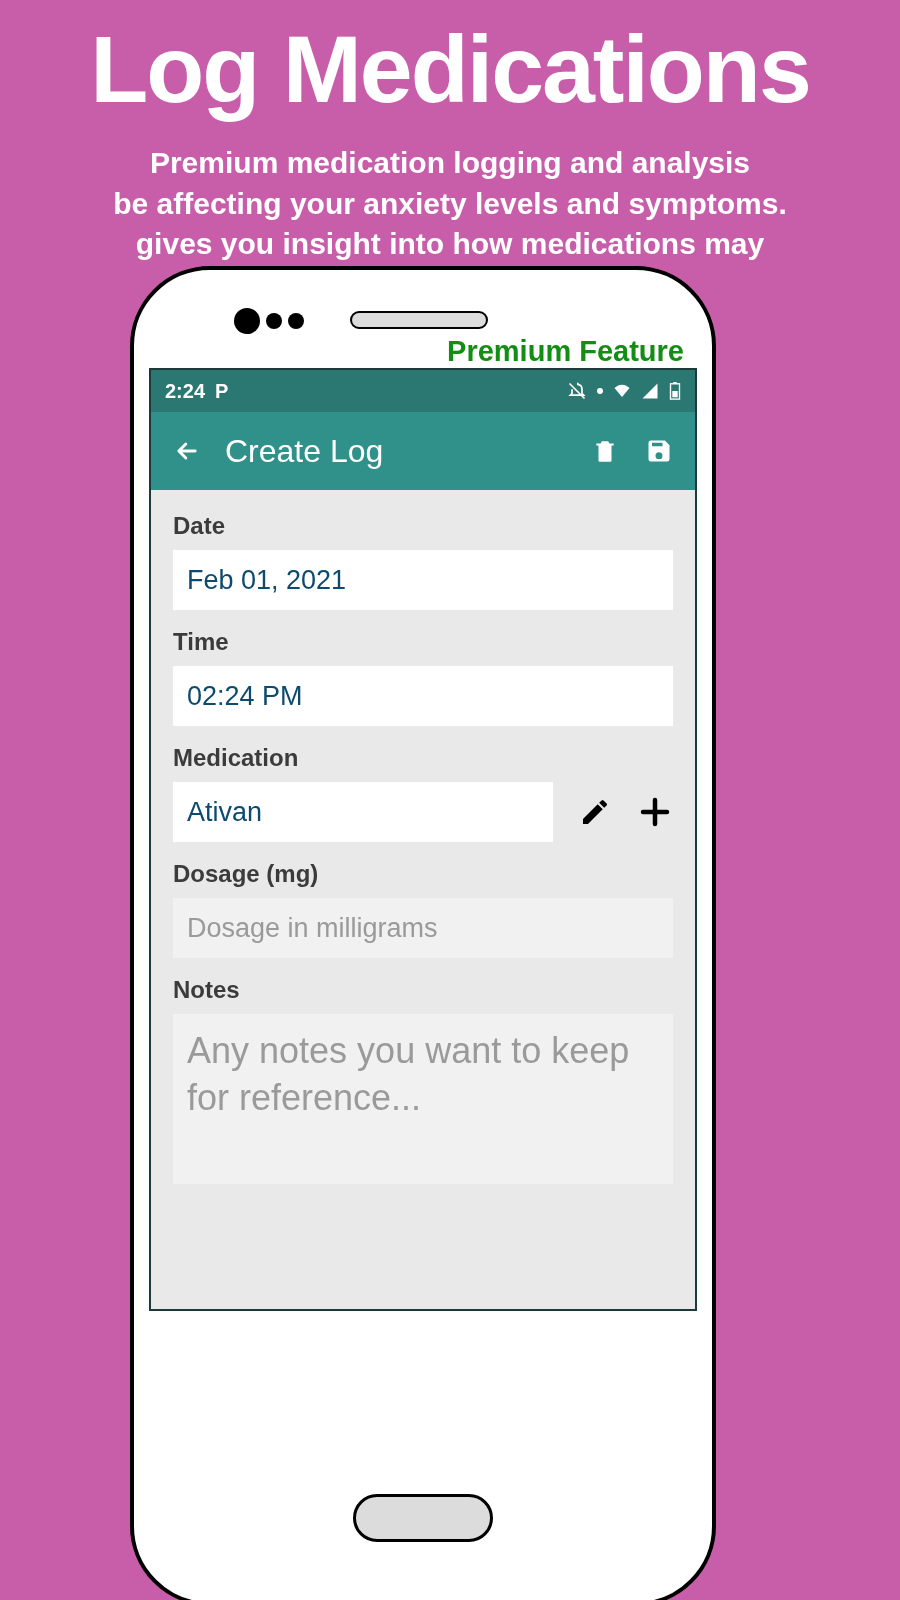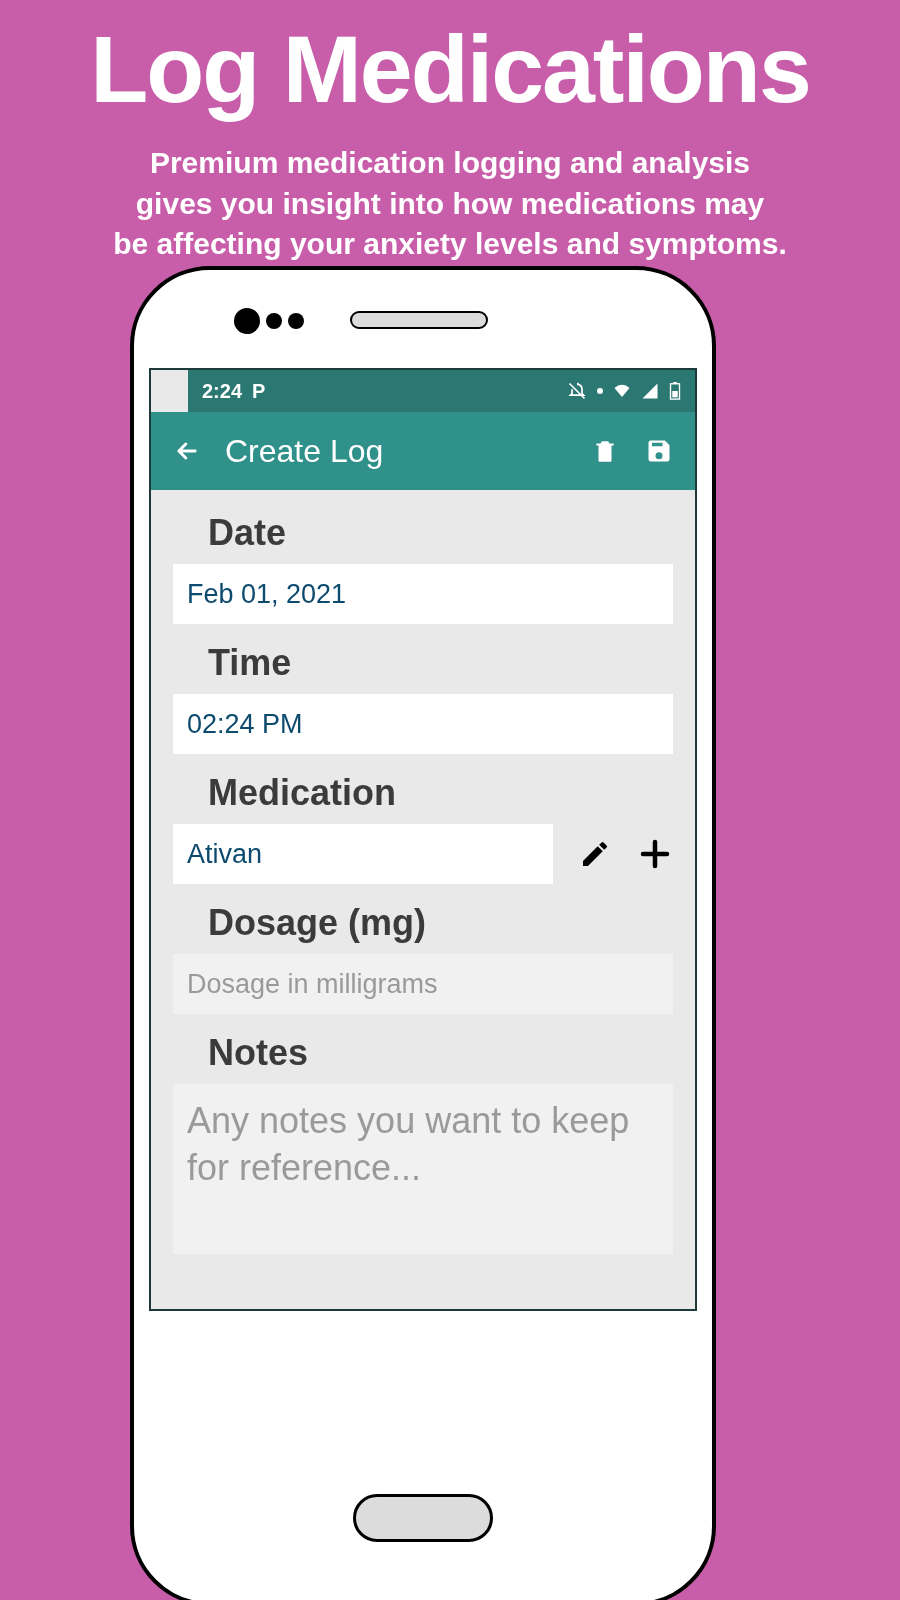--- a/index.html
+++ b/index.html
@@ -79,21 +79,20 @@
   .statusbar {
     height: 42px;
     background: #2b7873;
     color:#fff;
     display:flex;
     align-items:center;
     padding: 16px 14px;
     font-size: 20px;
     font-weight:600;
     justify-content: space-between;
-    margin-left: 37px;
   }
   .statusbar .left { display:flex; align-items:center; gap:10px;}
   .statusbar .right { display:flex; align-items:center; gap:10px;}
   .appbar {
     height: 78px;
     background:#2f918a;
     color:#fff;
     display:flex;
     align-items:center;
     padding: 0 20px;
@@ -101,26 +100,25 @@
   }
   .appbar .title { font-size: 32px; font-weight:400; flex:1; }
   .icon-btn { width:32px; height:32px; display:flex; align-items:center; justify-content:center; cursor:pointer;}
   .form {
     flex:1;
     padding: 16px 22px 0 22px;
     overflow:hidden;
   }
   .label {
     font-family: "Segoe UI", Arial, sans-serif;
-    font-size: 36px;
+    font-size: 24px;
     font-weight:600;
     color:#3b3b3b;
     margin-top: 18px;
     margin-bottom: 10px;
-    margin-left: 35px;
   }
   .label:first-child { margin-top: 6px;}
   .field {
     background:#fff;
     height: 60px;
     display:flex;
     align-items:center;
     padding: 0 14px;
     font-size: 27px;
     color:#0c4a6e;
@@ -149,31 +147,32 @@
     border-radius: 26px;
   }
   svg { display:block; }
 </style>
 </head>
 <body>
 
 <div class="hero-title">Log Medications</div>
 <div class="hero-sub">
   <div>Premium medication logging and analysis</div>
+  <div>be affecting your anxiety levels and symptoms.</div>
   <div>gives you insight into how medications may</div>
-  <div>be affecting your anxiety levels and symptoms.</div>
 </div>
 
 <div class="phone">
   <div class="dots">
     <div class="dot-lg"></div>
     <div class="dot-sm"></div>
     <div class="dot-sm"></div>
   </div>
   <div class="speaker"></div>
+  <div class="premium-tag">Premium Feature</div>
 
   <div class="screen">
     <div class="statusbar">
       <div class="left">
         <span>2:24</span>
         <span style="font-weight:900">P</span>
       </div>
       <div class="right">
         <span>
           <svg width="20" height="20" viewBox="0 0 24 24" fill="none" stroke="#fff" stroke-width="2">

